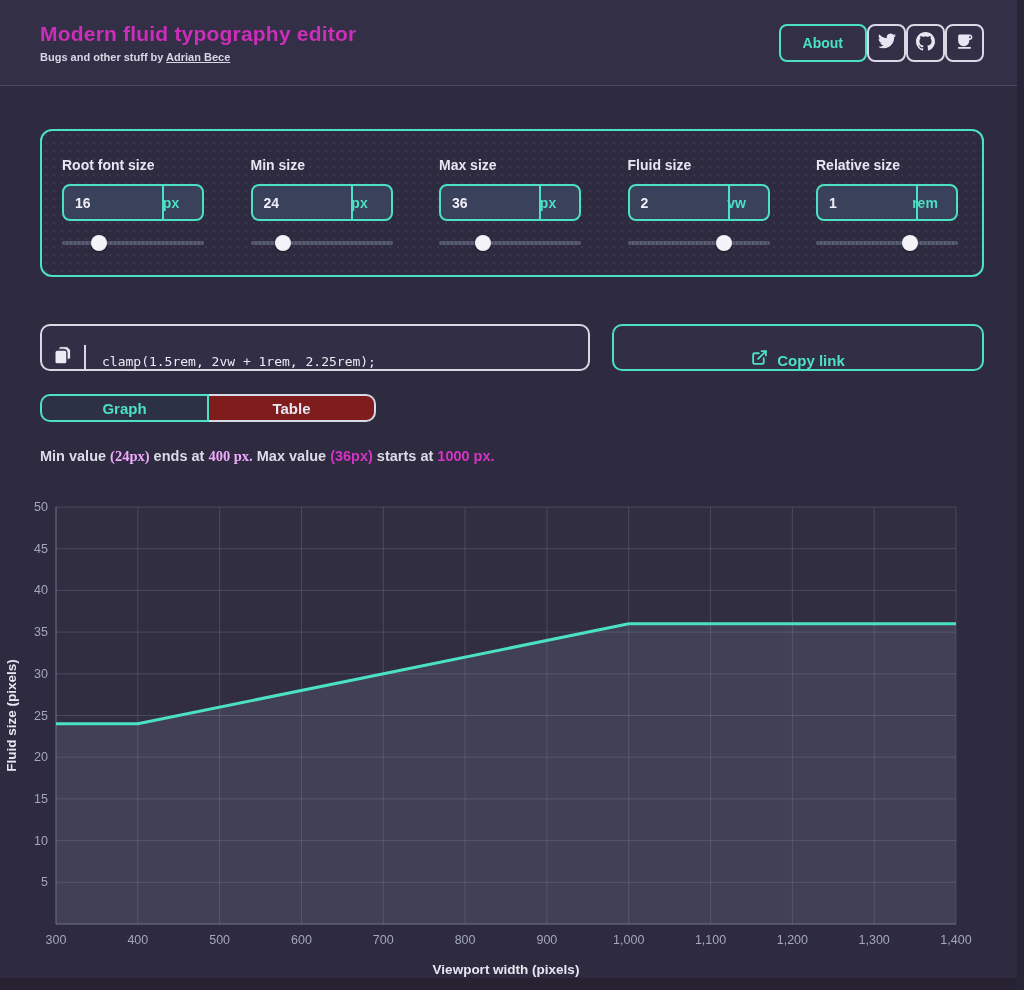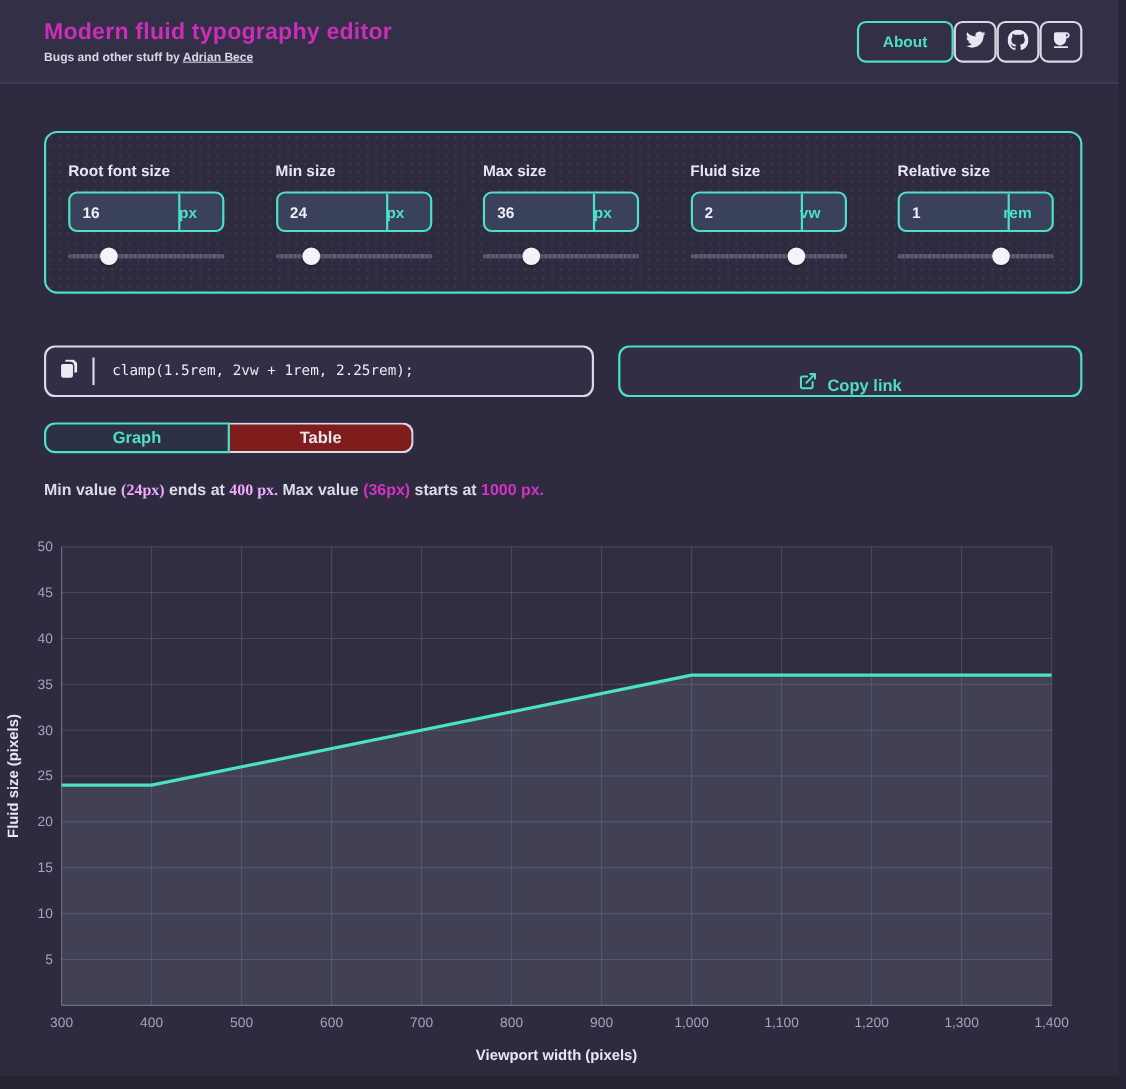--- a/index.html
+++ b/index.html
@@ -11,21 +11,21 @@
     color:#e8e6f2;
     overflow:hidden;
   }
   .dots {
     background-image: radial-gradient(rgba(255,255,255,0.07) 1px, rgba(0,0,0,0) 1.2px);
     background-size: 8px 8px;
   }
 
   
   .header {
-    height:76px;
+    height:86px;
     background:#332f46;
     border-bottom:1px solid rgba(255,255,255,0.14);
     display:flex; align-items:center;
     padding:0 40px;
   }
   .header-left { flex:1; }
   .app-title { font-size:21px; font-weight:800; color:#cb2eb8; letter-spacing:.2px; }
   .app-subtitle { font-size:11px; font-weight:700; color:#d9d7e6; margin-top:5px; }
   .app-subtitle a { color:#d9d7e6; text-decoration:underline; cursor:pointer; }
   .header-right { display:flex; align-items:center; }
@@ -75,23 +75,23 @@
     border-radius:2px;
   }
   .slider-thumb {
     position:absolute; top:0; width:16px; height:16px;
     background:#f4f3fa; border-radius:50%; margin-left:-8px;
     box-shadow:0 1px 2px rgba(0,0,0,.4);
   }
 
   .code-row { margin-top:47px; display:flex; gap:22px; }
   .code-box {
-    width:500px; height:47px;
+    width:550px; height:47px;
     border:2px solid #d9d8e4; border-radius:10px;
-    display:flex; align-items:center; background:#322e45;
+    display:flex; align-items:flex-end; background:#322e45;
   }
   .code-copy-cell {
     width:44px; border-right:2px solid #d9d8e4;
     display:flex; align-items:center; justify-content:center; cursor:pointer;
   }
   .code-text {
     flex:1; display:flex; align-items:center; padding-left:16px;
     font-family:"DejaVu Sans Mono","Liberation Mono",monospace;
     font-size:13px; color:#eceaf4; white-space:nowrap;
   }

